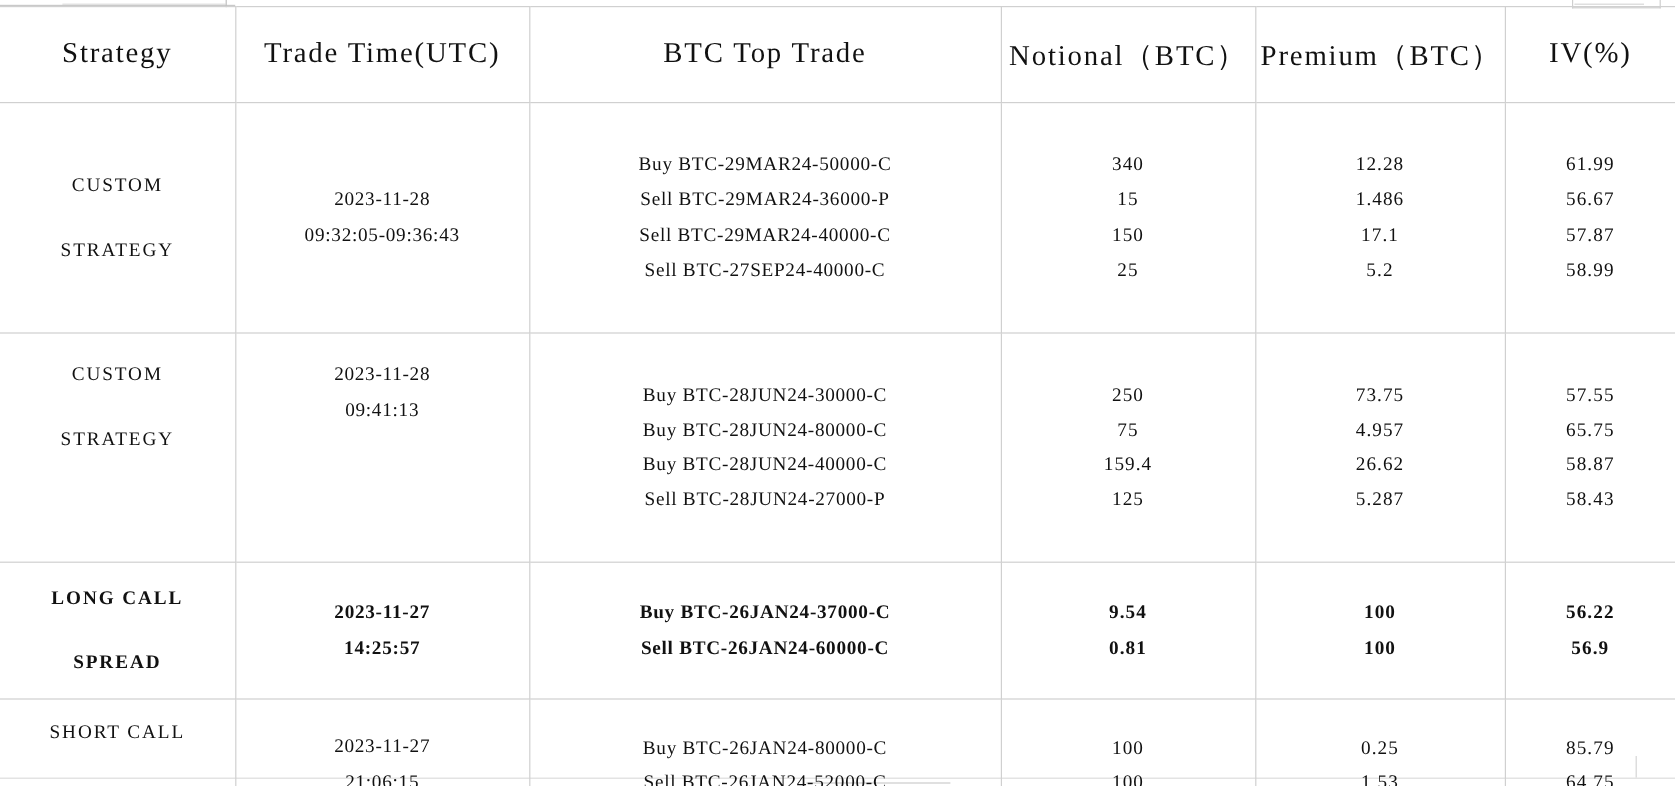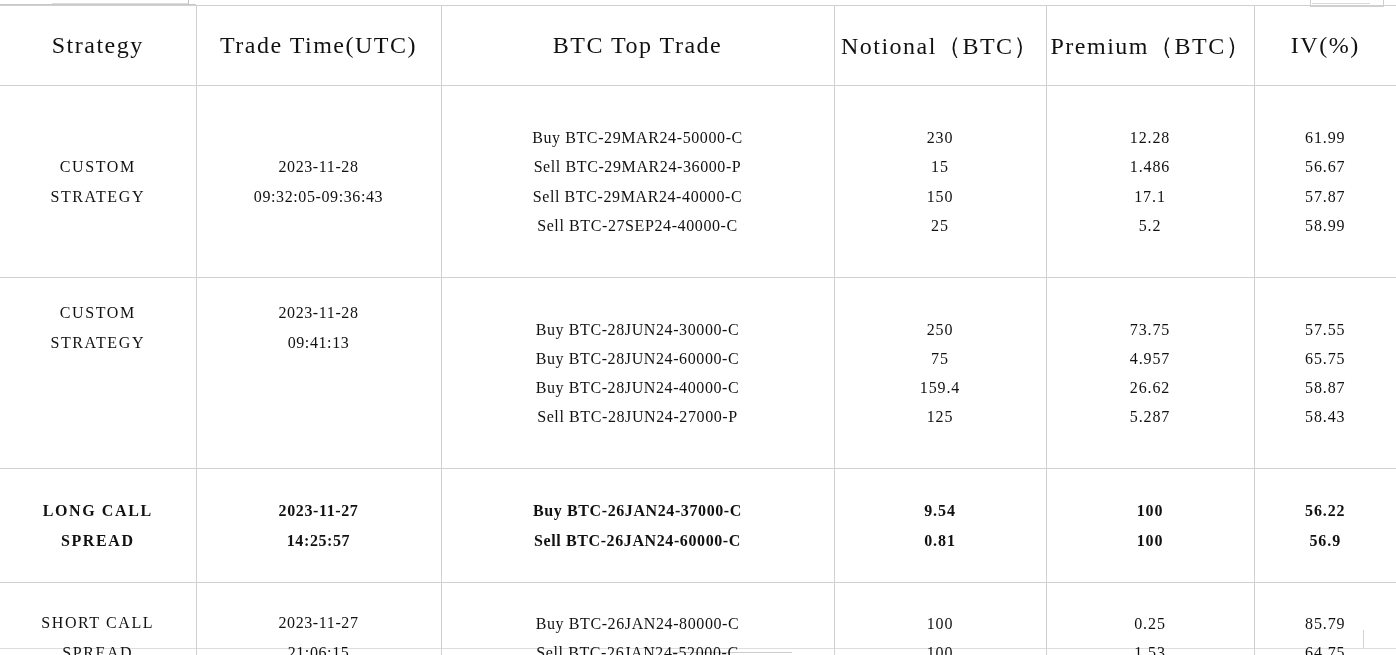--- a/index.html
+++ b/index.html
@@ -91,21 +91,21 @@
     line-height: 1.82;
   }
   .cell-lines.top {
     justify-content: flex-start;
     padding-top: 16px;
     box-sizing: border-box;
   }
   .cell-lines .line { white-space: nowrap; display: block; }
 
   .trade-col .cell-lines .line { letter-spacing: 0.6px; }
-  .strategy-col .cell-lines { line-height: 1.85; letter-spacing: 1.6px; }
+  .strategy-col .cell-lines { line-height: 1.85; letter-spacing: 1.6px; gap: 24px; }
   .time-col .cell-lines { line-height: 1.85; letter-spacing: 0.6px; }
 </style>
 </head>
 <body>
 
 <div class="sheet">
 
   <div class="artifact" style="left:0; top:4px; width:196px; height:1px;"></div>
   <div class="artifact" style="left:52px; top:3px; width:136px; height:1px; background:#dcdcdc;"></div>
   <div class="artifact" style="left:188px; top:0; width:1px; height:6px; background:#c0c0c0;"></div>
@@ -155,21 +155,21 @@
         <td class="trade-col">
           <div class="cell-lines">
             <span class="line">Buy  BTC-29MAR24-50000-C</span>
             <span class="line">Sell BTC-29MAR24-36000-P</span>
             <span class="line">Sell BTC-29MAR24-40000-C</span>
             <span class="line">Sell BTC-27SEP24-40000-C</span>
           </div>
         </td>
         <td>
           <div class="cell-lines">
-            <span class="line">230</span>
+            <span class="line">340</span>
             <span class="line">15</span>
             <span class="line">150</span>
             <span class="line">25</span>
           </div>
         </td>
         <td>
           <div class="cell-lines">
             <span class="line">12.28</span>
             <span class="line">1.486</span>
             <span class="line">17.1</span>
@@ -195,21 +195,21 @@
         </td>
         <td class="time-col">
           <div class="cell-lines top">
             <span class="line">2023-11-28</span>
             <span class="line">09:41:13</span>
           </div>
         </td>
         <td class="trade-col">
           <div class="cell-lines">
             <span class="line">Buy  BTC-28JUN24-30000-C</span>
-            <span class="line">Buy  BTC-28JUN24-60000-C</span>
+            <span class="line">Buy  BTC-28JUN24-80000-C</span>
             <span class="line">Buy  BTC-28JUN24-40000-C</span>
             <span class="line">Sell BTC-28JUN24-27000-P</span>
           </div>
         </td>
         <td>
           <div class="cell-lines">
             <span class="line">250</span>
             <span class="line">75</span>
             <span class="line">159.4</span>
             <span class="line">125</span>

